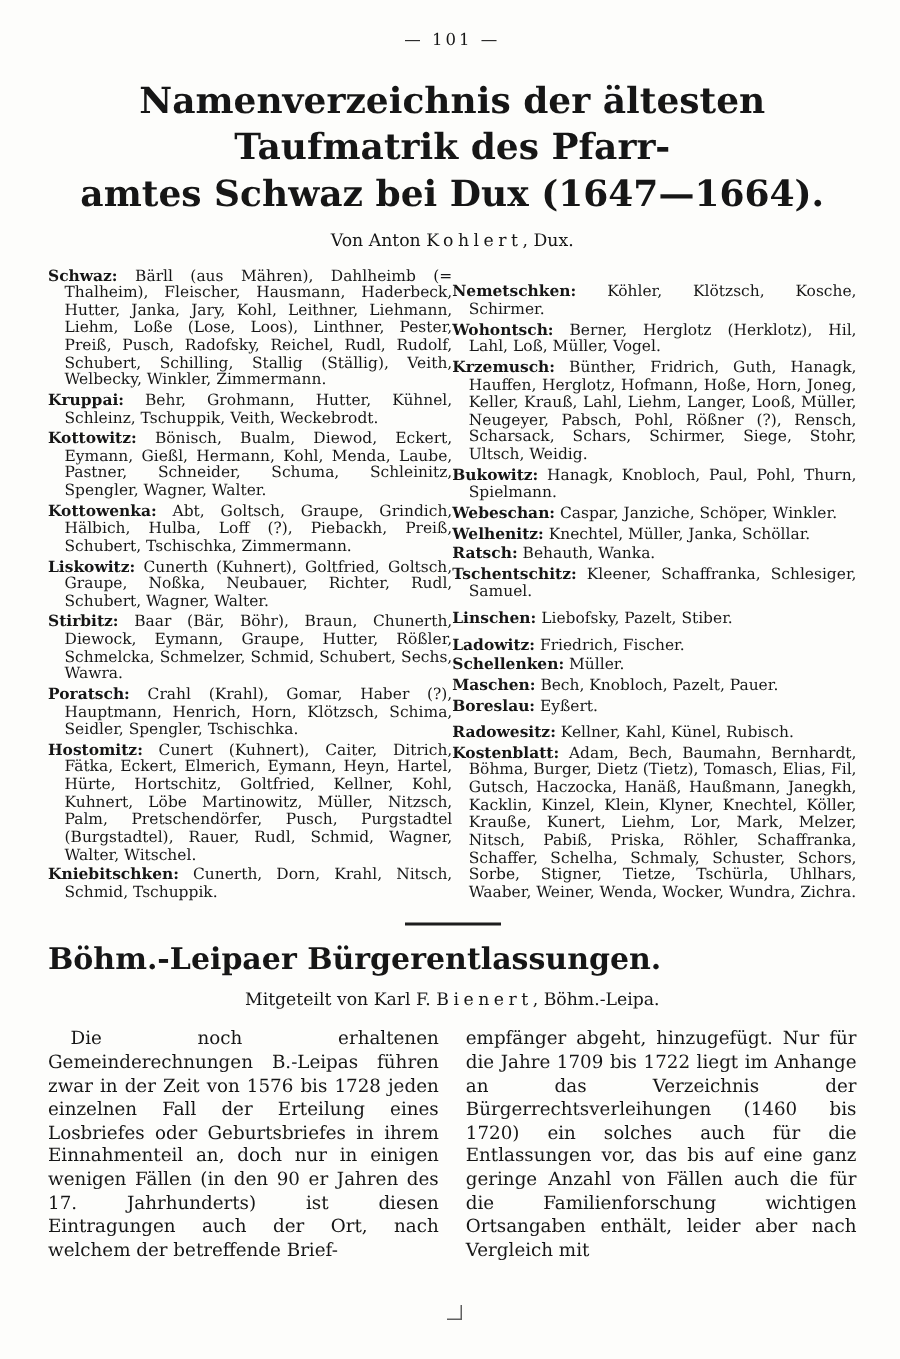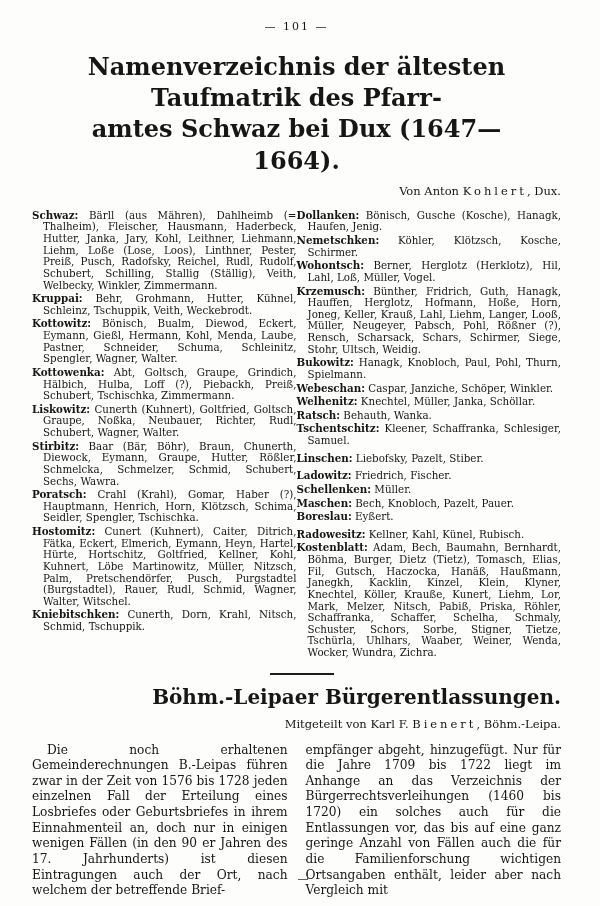--- a/index.html
+++ b/index.html
@@ -4,65 +4,66 @@
 <style>
   html,body { margin:0; padding:0; background:#e8e8e6; }
   .page {
     position:relative;
     width:600px; height:906px;
     margin:0 auto;
     background:#fdfdfb;
     color:#161616;
     font-family:"DejaVu Serif", serif;
     box-sizing:border-box;
-    padding:16px 39px 10px 32px;
+    padding:16px 29px 10px 32px;
     overflow:hidden;
   }
   .pagenum {
     text-align:center;
     font-size:11px;
     letter-spacing:2px;
     margin:4px 0 18px 0;
   }
   .a1-title {
     text-align:center;
     font-weight:700;
     font-size:24px;
     line-height:1.3;
     margin:6px 20px 6px 20px;
   }
   .byline {
-    text-align:right;
+    text-align:center;
     font-size:11.5px;
     margin:8px 0 12px 0;
   }
   .sp-name { letter-spacing:3px; }
   .cols {
     display:flex;
     gap:0;
     margin-top:6px;
+    align-items:flex-end;
   }
   .col { flex:1 1 0; min-width:0; }
   .entry {
     font-size:10.3px;
     line-height:1.13;
     text-align:justify;
     margin:0 0 2px 0;
     padding-left:11px;
     text-indent:-11px;
   }
   .entry b { font-weight:700; }
   .vgap { margin-top:6px; }
   .separator {
     width:64px;
     border-top:2.5px solid #1d1d1d;
     margin:12px 0 10px 238px;
   }
   .a2-title {
-    text-align:right;
+    text-align:left;
     font-weight:700;
     font-size:20px;
     margin:10px 0 4px 0;
   }
   .para-cols {
     display:flex;
     gap:18px;
     margin-top:10px;
   }
   .para-cols .col p {
@@ -104,21 +105,20 @@
       <p class="entry"><b>Kruppai:</b> <span>Behr, Grohmann, Hutter, Kühnel, Schleinz, Tschuppik, Veith, Weckebrodt.</span></p>
       <p class="entry"><b>Kottowitz:</b> <span>Bönisch, Bualm, Diewod, Eckert, Eymann, Gießl, Hermann, Kohl, Menda, Laube, Pastner, Schneider, Schuma, Schleinitz, Spengler, Wagner, Walter.</span></p>
       <p class="entry"><b>Kottowenka:</b> <span>Abt, Goltsch, Graupe, Grindich, Hälbich, Hulba, Loff (?), Piebackh, Preiß, Schubert, Tschischka, Zimmermann.</span></p>
       <p class="entry"><b>Liskowitz:</b> <span>Cunerth (Kuhnert), Goltfried, Goltsch, Graupe, Noßka, Neubauer, Richter, Rudl, Schubert, Wagner, Walter.</span></p>
       <p class="entry"><b>Stirbitz:</b> <span>Baar (Bär, Böhr), Braun, Chunerth, Diewock, Eymann, Graupe, Hutter, Rößler, Schmelcka, Schmelzer, Schmid, Schubert, Sechs, Wawra.</span></p>
       <p class="entry"><b>Poratsch:</b> <span>Crahl (Krahl), Gomar, Haber (?), Hauptmann, Henrich, Horn, Klötzsch, Schima, Seidler, Spengler, Tschischka.</span></p>
       <p class="entry"><b>Hostomitz:</b> <span>Cunert (Kuhnert), Caiter, Ditrich, Fätka, Eckert, Elmerich, Eymann, Heyn, Hartel, Hürte, Hortschitz, Goltfried, Kellner, Kohl, Kuhnert, Löbe Martinowitz, Müller, Nitzsch, Palm, Pretschendörfer, Pusch, Purgstadtel (Burgstadtel), Rauer, Rudl, Schmid, Wagner, Walter, Witschel.</span></p>
       <p class="entry"><b>Kniebitschken:</b> <span>Cunerth, Dorn, Krahl, Nitsch, Schmid, Tschuppik.</span></p>
     </div>
     <div class="col">
-      <p class="entry"><b>Dollanken:</b> <span>Bönisch, Gusche (Kosche), Hanagk, Haufen, Jenig.</span></p>
       <p class="entry"><b>Nemetschken:</b> <span>Köhler, Klötzsch, Kosche, Schirmer.</span></p>
       <p class="entry"><b>Wohontsch:</b> <span>Berner, Herglotz (Herklotz), Hil, Lahl, Loß, Müller, Vogel.</span></p>
       <p class="entry"><b>Krzemusch:</b> <span>Bünther, Fridrich, Guth, Hanagk, Hauffen, Herglotz, Hofmann, Hoße, Horn, Joneg, Keller, Krauß, Lahl, Liehm, Langer, Looß, Müller, Neugeyer, Pabsch, Pohl, Rößner (?), Rensch, Scharsack, Schars, Schirmer, Siege, Stohr, Ultsch, Weidig.</span></p>
       <p class="entry"><b>Bukowitz:</b> <span>Hanagk, Knobloch, Paul, Pohl, Thurn, Spielmann.</span></p>
       <p class="entry"><b>Webeschan:</b> <span>Caspar, Janziche, Schöper, Winkler.</span></p>
       <p class="entry"><b>Welhenitz:</b> <span>Knechtel, Müller, Janka, Schöllar.</span></p>
       <p class="entry"><b>Ratsch:</b> <span>Behauth, Wanka.</span></p>
       <p class="entry"><b>Tschentschitz:</b> <span>Kleener, Schaffranka, Schlesiger, Samuel.</span></p>
       <p class="entry vgap"><b>Linschen:</b> <span>Liebofsky, Pazelt, Stiber.</span></p>
       <p class="entry vgap"><b>Ladowitz:</b> <span>Friedrich, Fischer.</span></p>

